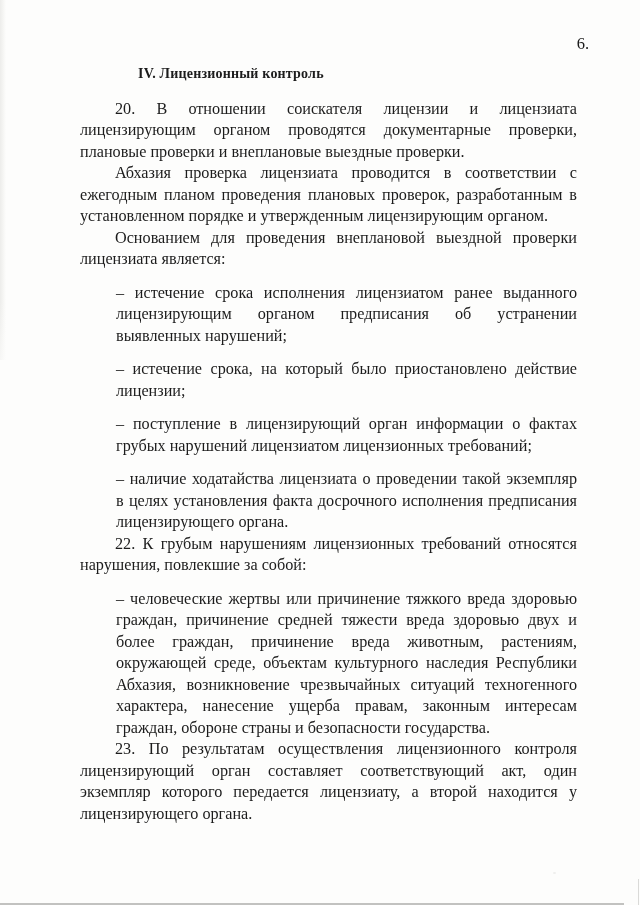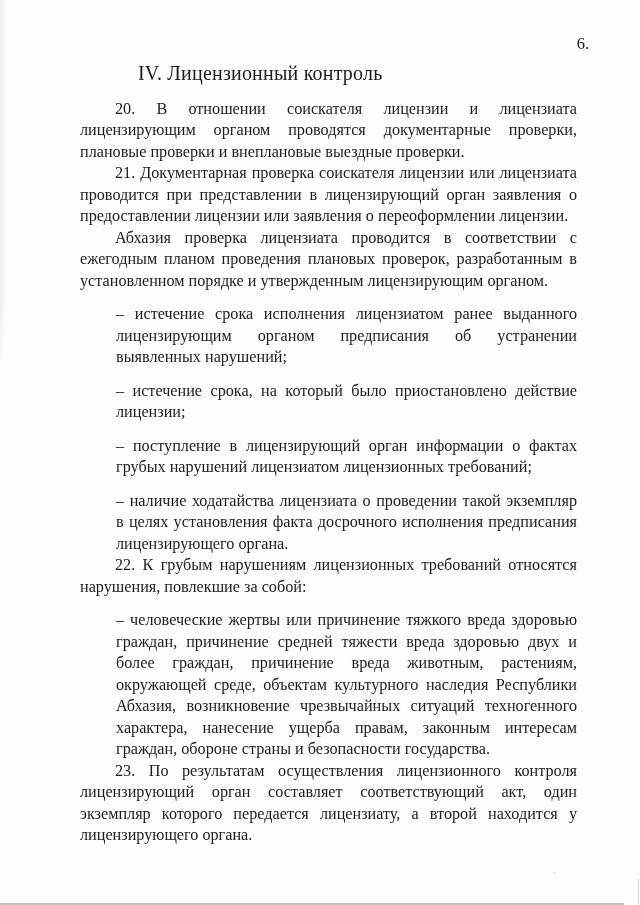--- a/index.html
+++ b/index.html
@@ -28,22 +28,22 @@
   .doc {
     position: absolute;
     top: 63px;
     left: 80px;
     width: 497px;
     font-size: 16.2px;
     line-height: 21.5px;
     text-rendering: optimizeLegibility;
   }
   .doc-heading {
-    font-weight: normal;
-    font-size: 20px;
+    font-weight: bold;
+    font-size: 14px;
     margin: 0 0 14px 58px;
     letter-spacing: 0.2px;
   }
   .paragraph {
     margin: 0;
     text-align: justify;
     text-indent: 35px;
   }
   .list-item {
     margin: 12px 0 0 36px;
@@ -110,22 +110,22 @@
   <div class="scan-edge-left-fade"></div>
   <div class="scan-speck-1"></div>
   <div class="scan-speck-2"></div>
 
   <div class="page-number">6.</div>
 
   <div class="doc">
     <div class="doc-heading">IV. Лицензионный контроль</div>
     <div>
         <div class="paragraph">20. В отношении соискателя лицензии и лицензиата лицензирующим органом проводятся документарные проверки, плановые проверки и внеплановые выездные проверки.</div>
-        <div class="paragraph">21. Документарная проверка соискателя лицензии или лицензиата проводится при представлении в лицензирующий орган заявления о предоставлении лицензии или заявления о переоформлении лицензии.</div>
         <div class="paragraph">Абхазия проверка лицензиата проводится в соответствии с ежегодным планом проведения плановых проверок, разработанным в установленном порядке и утвержденным лицензирующим органом.</div>
+        <div class="paragraph">Основанием для проведения внеплановой выездной проверки лицензиата является:</div>
         <div class="list-item">– истечение срока исполнения лицензиатом ранее выданного лицензирующим органом предписания об устранении выявленных нарушений;</div>
         <div class="list-item">– истечение срока, на который было приостановлено действие лицензии;</div>
         <div class="list-item">– поступление в лицензирующий орган информации о фактах грубых нарушений лицензиатом лицензионных требований;</div>
         <div class="list-item">– наличие ходатайства лицензиата о проведении такой экземпляр в целях установления факта досрочного исполнения предписания лицензирующего органа.</div>
         <div class="paragraph">22. К грубым нарушениям лицензионных требований относятся нарушения, повлекшие за собой:</div>
         <div class="list-item">– человеческие жертвы или причинение тяжкого вреда здоровью граждан, причинение средней тяжести вреда здоровью двух и более граждан, причинение вреда животным, растениям, окружающей среде, объектам культурного наследия Республики Абхазия, возникновение чрезвычайных ситуаций техногенного характера, нанесение ущерба правам, законным интересам граждан, обороне страны и безопасности государства.</div>
         <div class="paragraph">23. По результатам осуществления лицензионного контроля лицензирующий орган составляет соответствующий акт, один экземпляр которого передается лицензиату, а второй находится у лицензирующего органа.</div>
       </div>
   </div>
 

